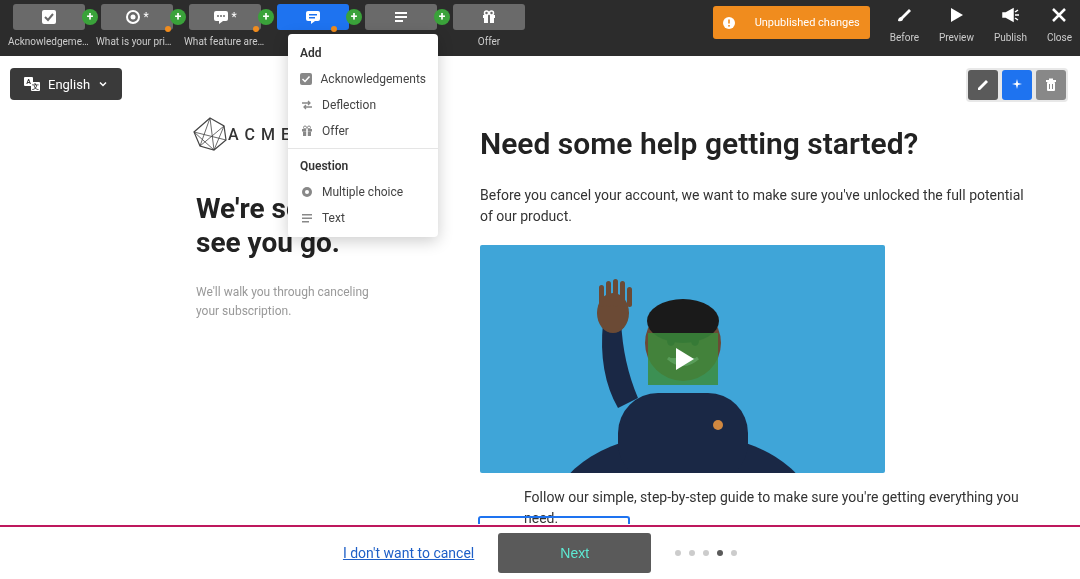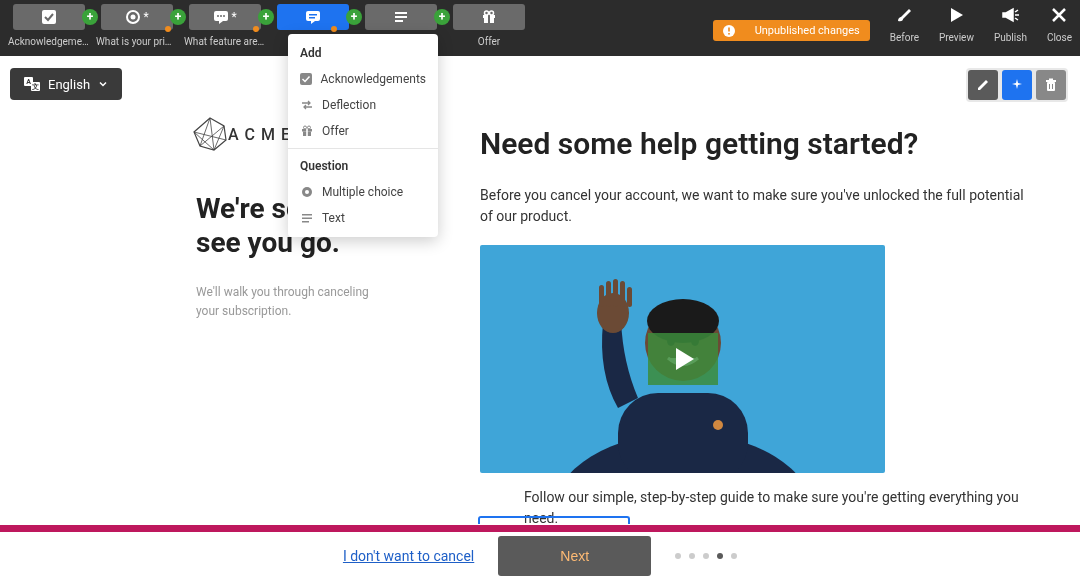--- a/index.html
+++ b/index.html
@@ -10,21 +10,21 @@
 .steps { display: flex; gap: 6px; }
 .step { display: flex; flex-direction: column; align-items: center; width: 82px; position: relative; }
 .step-icon-wrap { width: 72px; height: 26px; background: #6a6a6a; border-radius: 3px; display: flex; align-items: center; justify-content: center; position: relative; }
 .step-icon-wrap.active { background: #1e73f0; }
 .step-label { font-size: 10px; color: #ccc; margin-top: 6px; white-space: nowrap; overflow: hidden; text-overflow: ellipsis; max-width: 82px; text-align: center; }
 .add-btn { position: absolute; right: -8px; top: 5px; width: 16px; height: 16px; background: #3aa23a; border-radius: 50%; display: flex; align-items: center; justify-content: center; font-size: 12px; color: #fff; font-weight: bold; z-index: 2; cursor: pointer; }
 .orange-dot { position: absolute; bottom: -2px; right: 2px; width: 6px; height: 6px; background: #f08c1e; border-radius: 50%; }
 .orange-dot.small { right: 12px; }
 
 .toolbar-right { margin-left: auto; display: flex; align-items: flex-start; gap: 20px; }
-.unpub { background: #f08c1e; color: #fff; font-size: 11px; padding: 4px 10px; border-radius: 3px; display: flex; align-items: center; gap: 20px; margin-top: 16px; }
+.unpub { background: #f08c1e; color: #fff; font-size: 11px; padding: 10px 10px; border-radius: 3px; display: flex; align-items: center; gap: 20px; margin-top: 2px; }
 .tool-btn { display: flex; flex-direction: column; align-items: center; gap: 6px; cursor: pointer; }
 .tool-btn-icon { height: 22px; display: flex; align-items: center; justify-content: center; }
 .tool-btn-label { font-size: 10px; color: #ccc; }
 
 
 .dropdown { position: absolute; top: 34px; left: 288px; width: 150px; background: #fff; border-radius: 4px; box-shadow: 0 4px 16px rgba(0,0,0,0.2); z-index: 20; color: #333; padding: 6px 0; }
 .dropdown::before { content: ''; position: absolute; top: -6px; left: 70px; border: 6px solid transparent; border-bottom-color: #fff; }
 .dd-header { font-size: 12px; font-weight: 600; padding: 6px 12px; color: #333; }
 .dd-item { display: flex; align-items: center; gap: 8px; padding: 6px 12px; font-size: 12px; color: #444; cursor: pointer; }
 .dd-icon { width: 14px; height: 14px; display: flex; align-items: center; justify-content: center; color: #888; }
@@ -53,23 +53,23 @@
 .right-col { flex: 1; padding: 70px 40px 0 60px; }
 .help-heading { font-size: 30px; font-weight: 600; color: #222; margin-bottom: 24px; }
 .help-p1 { font-size: 14px; color: #333; line-height: 1.5; margin-bottom: 18px; }
 .video { width: 405px; height: 228px; background: #3fa5d8; border-radius: 2px; position: relative; overflow: hidden; margin-bottom: 14px; }
 .play-overlay { position: absolute; top: 50%; left: 50%; transform: translate(-50%, -50%); width: 70px; height: 52px; background: rgba(60,140,60,0.85); display: flex; align-items: center; justify-content: center; }
 .play-tri { width: 0; height: 0; border-left: 18px solid #fff; border-top: 11px solid transparent; border-bottom: 11px solid transparent; margin-left: 4px; }
 .person { position: absolute; bottom: 0; left: 50%; transform: translateX(-50%); width: 280px; height: 220px; }
 .help-p2 { font-size: 14px; color: #333; line-height: 1.5; margin-left: 44px; }
 
 
-.footer { position: absolute; bottom: 0; left: 0; right: 0; height: 54px; border-top: 7px solid #be185d; display: flex; align-items: center; justify-content: center; gap: 24px; background: #fff; }
+.footer { position: absolute; bottom: 0; left: 0; right: 0; height: 54px; border-top: 2px solid #be185d; display: flex; align-items: center; justify-content: center; gap: 24px; background: #fff; }
 .cancel-link { color: #1e5fc7; font-size: 14px; text-decoration: underline; cursor: pointer; }
-.next-btn { background: #5a5a5a; color: #fdba74; font-size: 14px; padding: 12px 62px; border-radius: 3px; cursor: pointer; border: none; }
+.next-btn { background: #5a5a5a; color: #5eead4; font-size: 14px; padding: 12px 62px; border-radius: 3px; cursor: pointer; border: none; }
 .dots { display: flex; gap: 8px; align-items: center; }
 .dot { width: 6px; height: 6px; border-radius: 50%; background: #ccc; }
 .dot.active { background: #5a5a5a; }
 .outline-box { position: absolute; left: 478px; top: 460px; width: 152px; height: 8px; border: 2px solid #1e73f0; border-bottom: none; border-radius: 3px 3px 0 0; z-index: 3; }
 
 svg { display: block; }
 </style>
 </head>
 <body>
 

